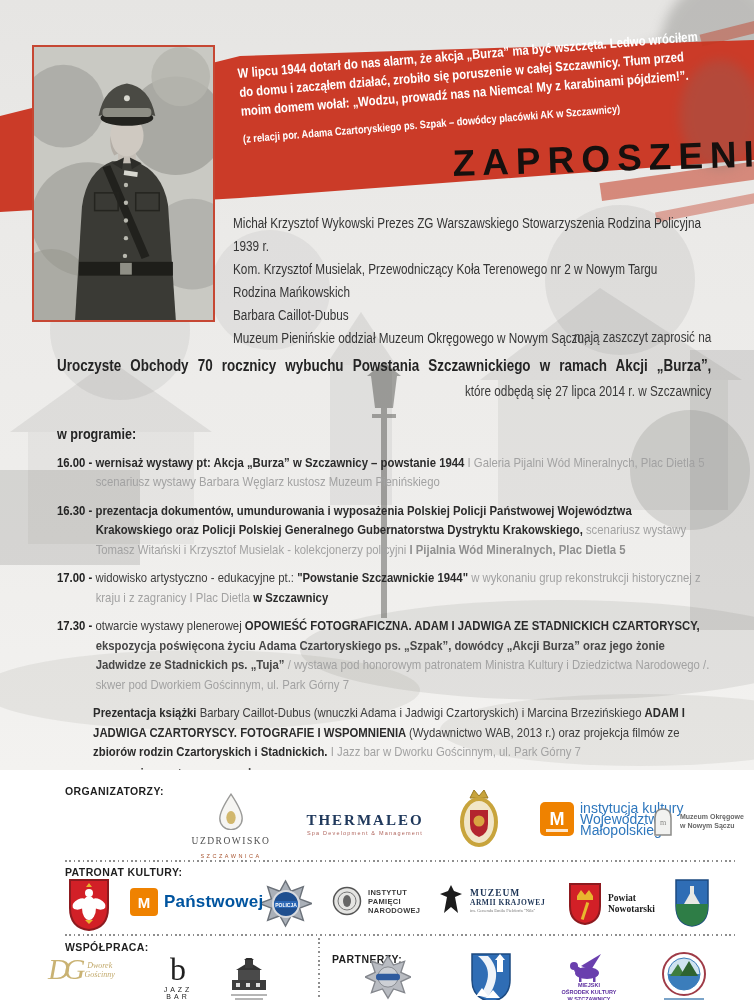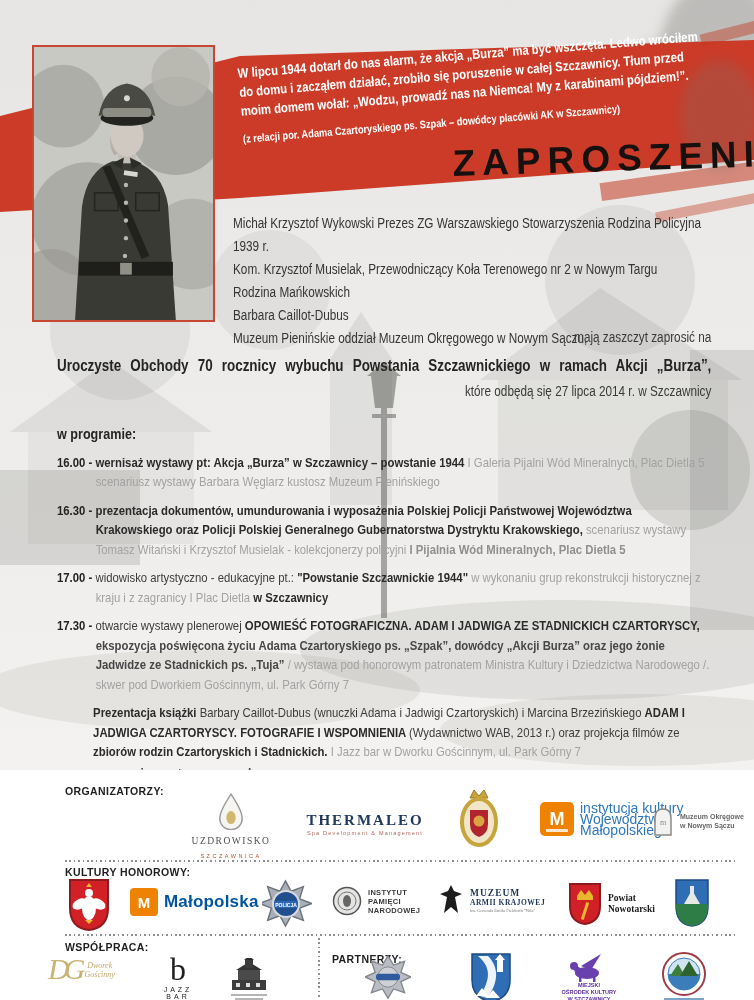--- a/index.html
+++ b/index.html
@@ -244,40 +244,40 @@
         <text x="11" y="19" text-anchor="middle" font-size="8" fill="#8a8a88" font-family="Liberation Serif,serif">m</text>
       </svg>
       <div class="col">
         <div class="mok-line">Muzeum Okręgowe</div>
         <div class="mok-line">w Nowym Sączu</div>
       </div>
     </div>
 
     <div class="abs dotline" style="left:65px;top:90px;width:670px;"></div>
 
-    <div class="abs lbl" style="left:65px;top:96px;">KULTURY HONOROWY:</div>
+    <div class="abs lbl" style="left:65px;top:96px;">PATRONAT KULTURY:</div>
 
     <div class="abs" style="left:67px;top:108px;">
       <svg width="44" height="54" viewBox="0 0 42 54">
         <path d="M2,2 H40 V30 Q40,50 21,52 Q2,50 2,30 Z" fill="#d22027" stroke="#8d1a1f" stroke-width="2"></path>
         <ellipse cx="21" cy="30" rx="7" ry="12" fill="#fff"></ellipse>
         <ellipse cx="12" cy="26" rx="8" ry="5" fill="#fff" transform="rotate(-25 12 26)"></ellipse>
         <ellipse cx="30" cy="26" rx="8" ry="5" fill="#fff" transform="rotate(25 30 26)"></ellipse>
         <circle cx="21" cy="15" r="4" fill="#fff"></circle>
         <polygon points="18,9 24,9 21,5" fill="#e8b72e"></polygon>
         <polygon points="17,42 21,46 25,42" fill="#e8b72e"></polygon>
       </svg>
     </div>
 
     <div class="abs logo" style="left:130px;top:118px;">
       <svg width="28" height="28" viewBox="0 0 28 28">
         <rect width="28" height="28" rx="4" fill="#ef8200"></rect>
         <text x="14" y="20" text-anchor="middle" font-size="15" font-weight="bold" fill="#fff" font-family="Liberation Sans,sans-serif">M</text>
       </svg>
-      <div class="malo-txt">Małopolska</div>
+      <div class="malo-txt">Państwowej</div>
     </div>
 
     <div class="abs" style="left:262px;top:108px;">
       <svg width="50" height="54" viewBox="0 0 50 54">
         <polygon points="25,1 31,12 44,7 40,20 53,25 40,30 44,43 31,38 25,49 19,38 6,43 10,30 -3,25 10,20 6,7 19,12" fill="#aab0b8" stroke="#6c727a" stroke-width="1.5" transform="translate(0,2) scale(0.94)"></polygon>
         <circle cx="24" cy="26" r="13" fill="#1f4f8f" stroke="#d8dade" stroke-width="2"></circle>
         <rect x="12" y="23" width="24" height="7" rx="3" fill="#2b67b5"></rect>
         <text x="24" y="28.5" text-anchor="middle" font-size="5" font-weight="bold" fill="#fff" font-family="Liberation Sans,sans-serif">POLICJA</text>
       </svg>
     </div>

